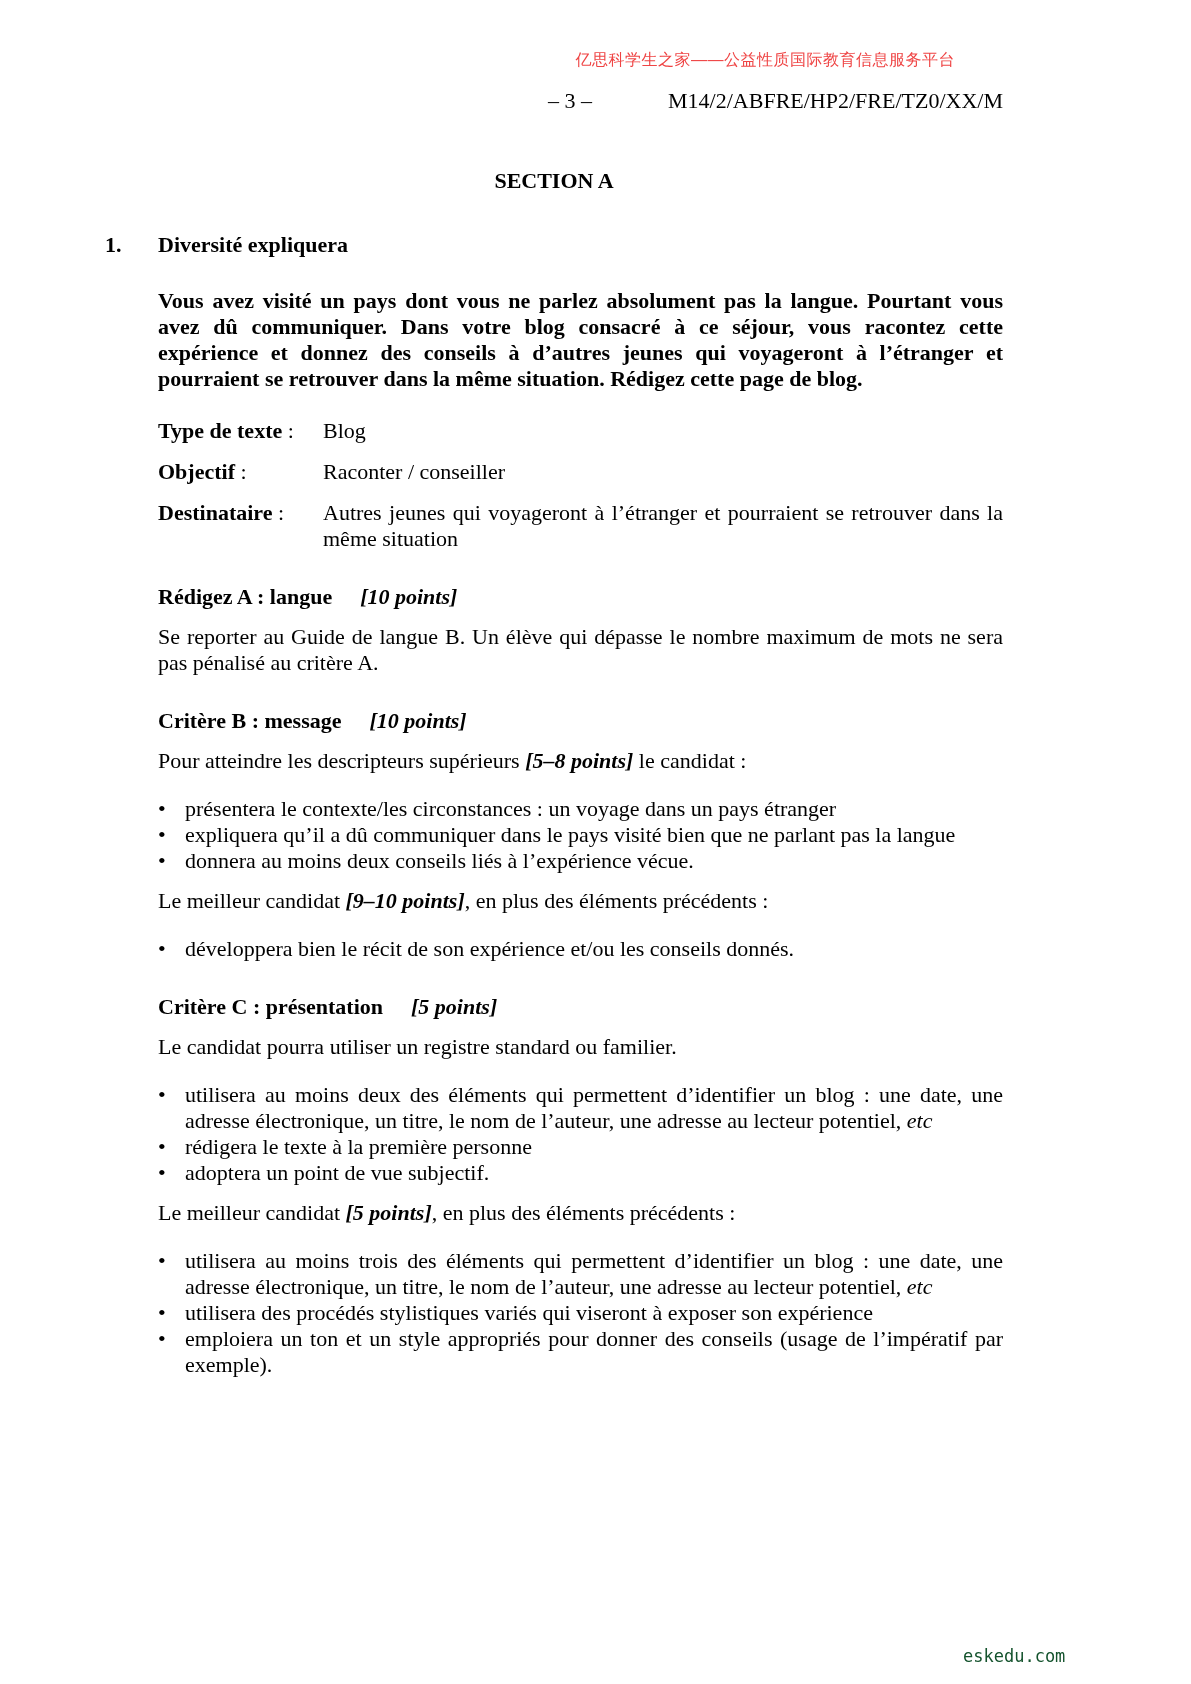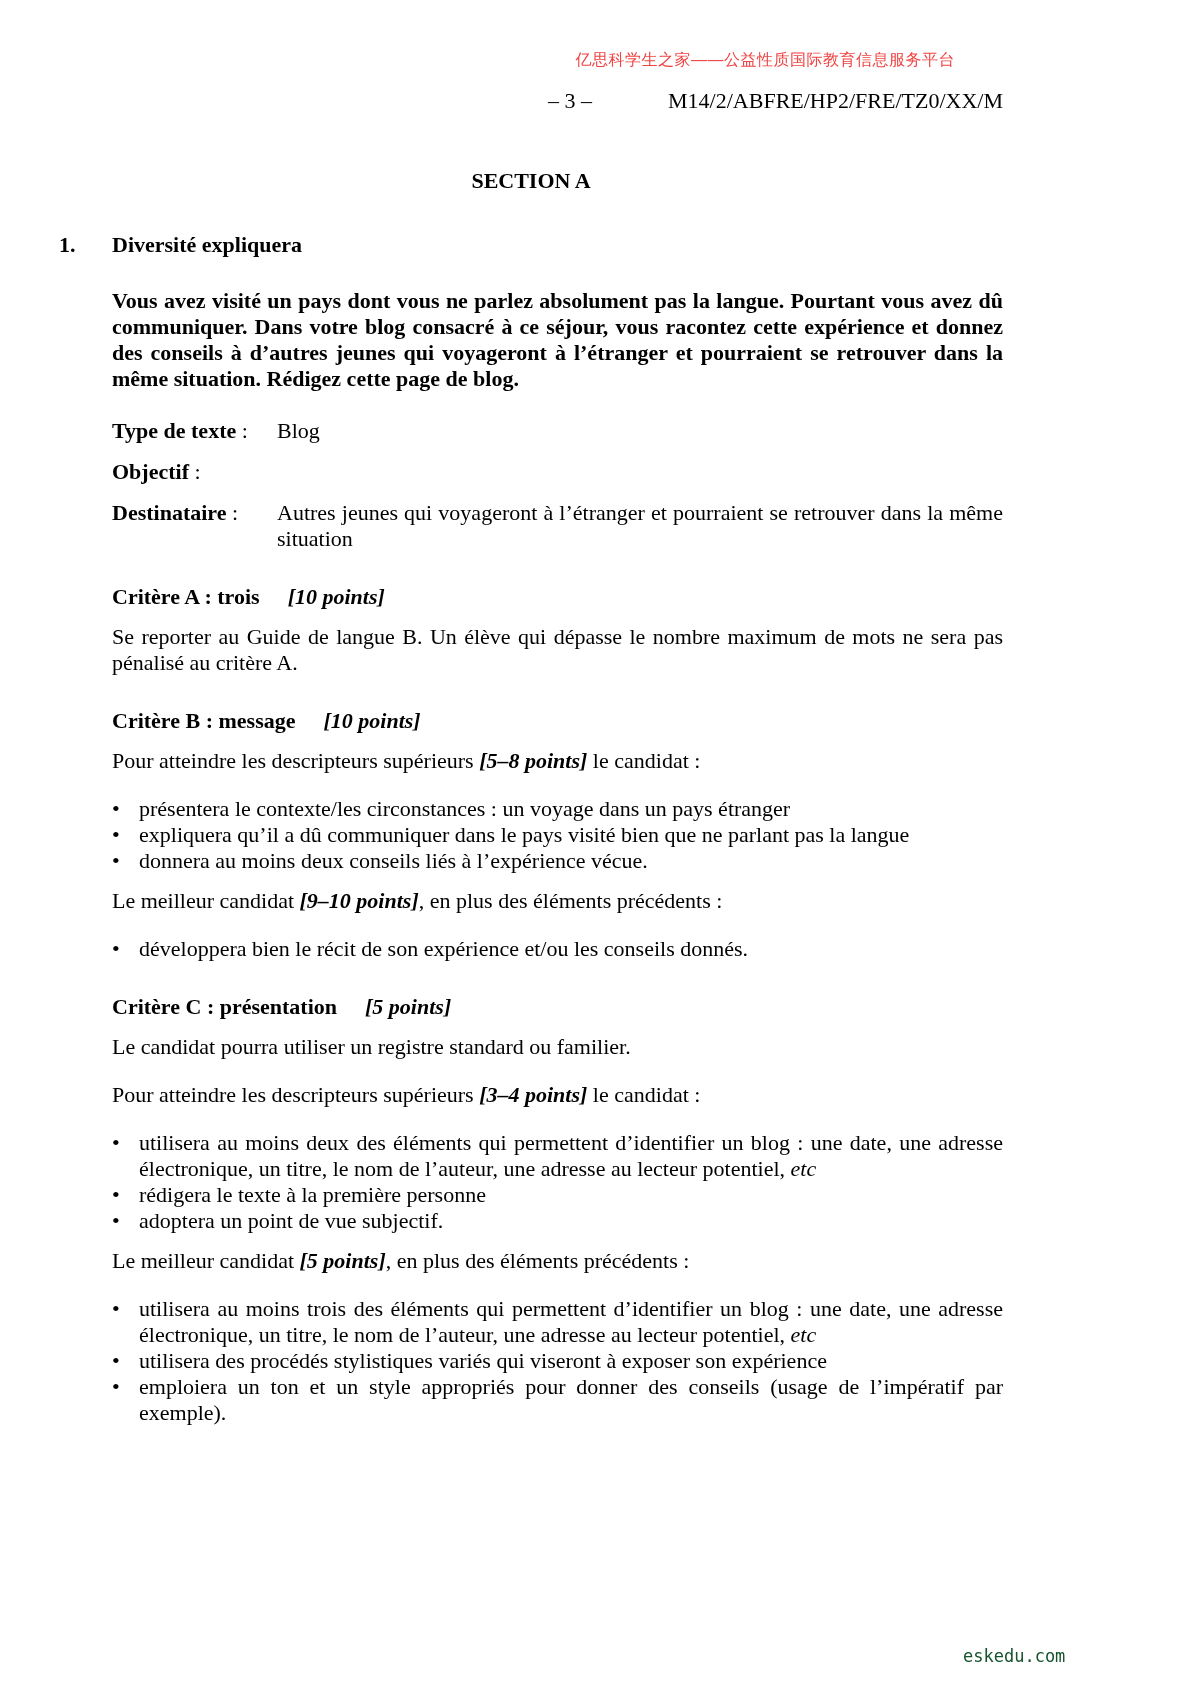--- a/index.html
+++ b/index.html
@@ -13,21 +13,21 @@
     overflow:hidden;
   }
   .watermark{
     position:absolute;top:50px;right:236px;
     font-family:"Liberation Sans", sans-serif;
     font-size:16px;line-height:20px;color:#ef4444;
     letter-spacing:0.5px;
   }
   .page-num{position:absolute;top:88px;left:548px;}
   .paper-code{position:absolute;top:88px;right:188px;}
-  .content{padding:168px 188px 0 59px;}
+  .content{padding:168px 188px 0 105px;}
   .section-title{text-align:center;font-weight:bold;}
   .question-heading{display:flex;margin-top:38px;font-weight:bold;}
   .q-num{width:53px;flex-shrink:0;}
   .qbody{margin-left:53px;}
   .intro{margin-top:30px;font-weight:bold;text-align:justify;}
   .meta{margin-top:26px;}
   .meta-row{display:flex;gap:15px;}
   .meta-row + .meta-row{margin-top:15px;}
   .meta-label{width:150px;flex-shrink:0;}
   .meta-label .lbl{font-weight:bold;}
@@ -69,29 +69,30 @@
 
       <p class="intro">Vous avez visité un pays dont vous ne parlez absolument pas la langue.  Pourtant vous avez dû communiquer.  Dans votre blog consacré à ce séjour, vous racontez cette expérience et donnez des conseils à d’autres jeunes qui voyageront à l’étranger et pourraient se retrouver dans la même situation.  Rédigez cette page de blog.</p>
 
       <div class="meta">
         <div class="meta-row">
           <span class="meta-label"><span class="lbl">Type de texte</span><span> :</span></span>
           <span class="meta-value">Blog</span>
         </div>
         <div class="meta-row">
           <span class="meta-label"><span class="lbl">Objectif</span><span> :</span></span>
+          <span class="meta-value">Raconter / conseiller</span>
         </div>
         <div class="meta-row">
           <span class="meta-label"><span class="lbl">Destinataire</span><span> :</span></span>
           <span class="meta-value">Autres jeunes qui voyageront à l’étranger et pourraient se retrouver dans la même situation</span>
         </div>
       </div>
 
       <div class="crit-heading">
-        <span>Critère A : trois</span><span class="points bi">[10 points]</span>
+        <span>Rédigez A : langue</span><span class="points bi">[10 points]</span>
       </div>
       <p class="para">
         <span>Se reporter au </span><span class="b">Guide de langue B</span><span>.  Un élève qui dépasse le nombre maximum de mots ne sera pas pénalisé au critère A.</span>
       </p>
 
       <div class="crit-heading">
         <span>Critère B : message</span><span class="points bi">[10 points]</span>
       </div>
       <p class="para">
         <span>Pour atteindre les descripteurs supérieurs </span><span class="bi">[5–8 points]</span><span> le candidat :</span>
@@ -113,23 +114,20 @@
       </p>
       <div class="bullet">
         <span class="dot">•</span>
         <span class="btext">développera bien le récit de son expérience et/ou les conseils donnés.</span>
       </div>
 
       <div class="crit-heading">
         <span>Critère C : présentation</span><span class="points bi">[5 points]</span>
       </div>
       <p class="para">Le candidat pourra utiliser un registre standard ou familier.</p>
-      <p class="para">
-        <span>Pour atteindre les descripteurs supérieurs </span><span class="bi">[3–4 points]</span><span> le candidat :</span>
-      </p>
       <div class="bullet">
         <span class="dot">•</span>
         <span class="btext"><span>utilisera </span><span class="b">au moins deux</span><span> des éléments qui permettent d’identifier un blog : une date, une adresse électronique, un titre, le nom de l’auteur, une adresse au lecteur potentiel, </span><span class="i">etc</span></span>
       </div>
       <div class="bullet">
         <span class="dot">•</span>
         <span class="btext">rédigera le texte à la première personne</span>
       </div>
       <div class="bullet">
         <span class="dot">•</span>

